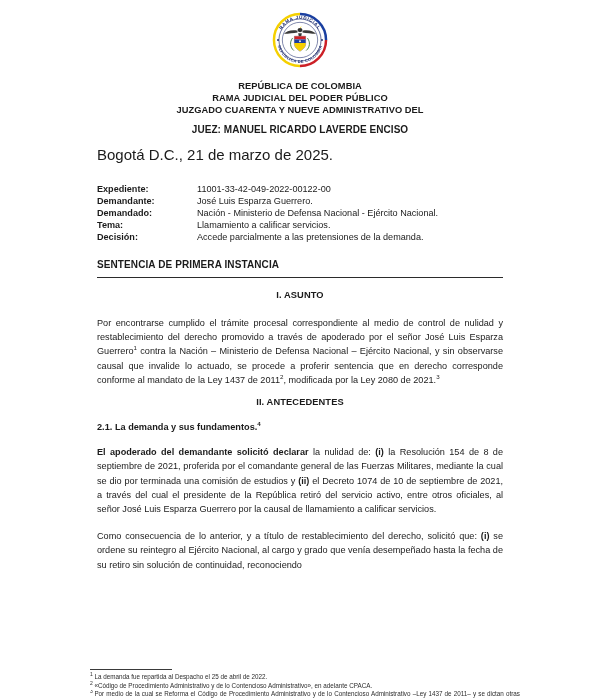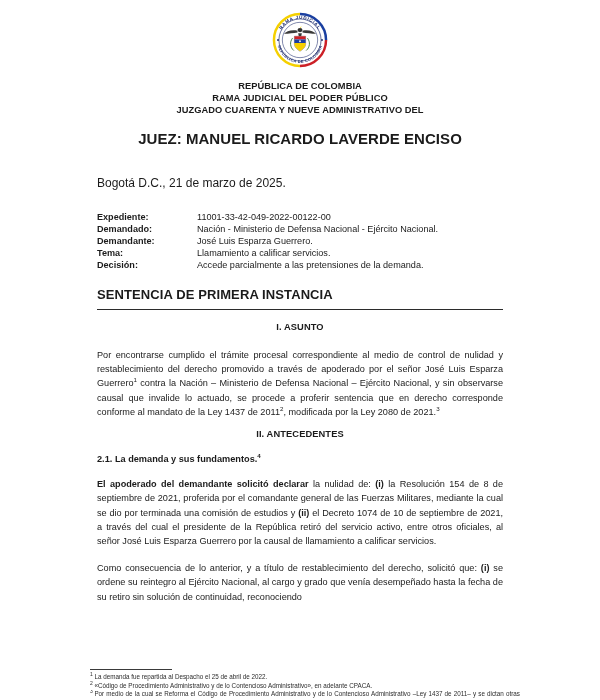--- a/index.html
+++ b/index.html
@@ -42,29 +42,29 @@
     text-align: center;
     margin-top: 9px;
     font-weight: bold;
     font-size: 9.3px;
     line-height: 12.2px;
     letter-spacing: 0.05px;
   }
   .judge {
     text-align: center;
     font-weight: bold;
+    font-size: 10px;
+    margin-top: 7px;
+    letter-spacing: 0.05px;
+  }
+
+  
+  .place-date {
     font-size: 15px;
-    margin-top: 13px;
-    letter-spacing: 0.05px;
-  }
-
-  
-  .place-date {
-    font-size: 12px;
-    margin-top: 30px;
+    margin-top: 14px;
     line-height: 12px;
   }
 
   
   .meta {
     margin-top: 22px;
     font-size: 9.1px;
     line-height: 12.1px;
     border-collapse: collapse;
   }
@@ -76,21 +76,21 @@
     font-weight: bold;
     white-space: nowrap;
     width: 96px;
     padding-right: 4px;
   }
 
   
   .sentencia {
     margin-top: 16px;
     font-weight: bold;
-    font-size: 13px;
+    font-size: 10px;
     letter-spacing: 0.1px;
   }
   .hr {
     margin-top: 7px;
     border: 0;
     border-top: 1.6px solid #2b2b2b;
     width: 100%;
   }
 
   .center-head {
@@ -212,26 +212,26 @@
 
   <div class="place-date">Bogotá D.C., 21 de marzo de 2025.</div>
 
   <table class="meta">
     <tbody>
       <tr>
         <td class="k">Expediente:</td>
         <td class="v">11001-33-42-049-2022-00122-00</td>
       </tr>
       <tr>
+        <td class="k">Demandante:</td>
+        <td class="v">José Luis Esparza Guerrero.</td>
+      </tr>
+      <tr>
         <td class="k">Demandado:</td>
         <td class="v">Nación - Ministerio de Defensa Nacional - Ejército Nacional.</td>
-      </tr>
-      <tr>
-        <td class="k">Demandante:</td>
-        <td class="v">José Luis Esparza Guerrero.</td>
       </tr>
       <tr>
         <td class="k">Tema:</td>
         <td class="v">Llamamiento a calificar servicios.</td>
       </tr>
       <tr>
         <td class="k">Decisión:</td>
         <td class="v">Accede parcialmente a las pretensiones de la demanda.</td>
       </tr>
     </tbody>

